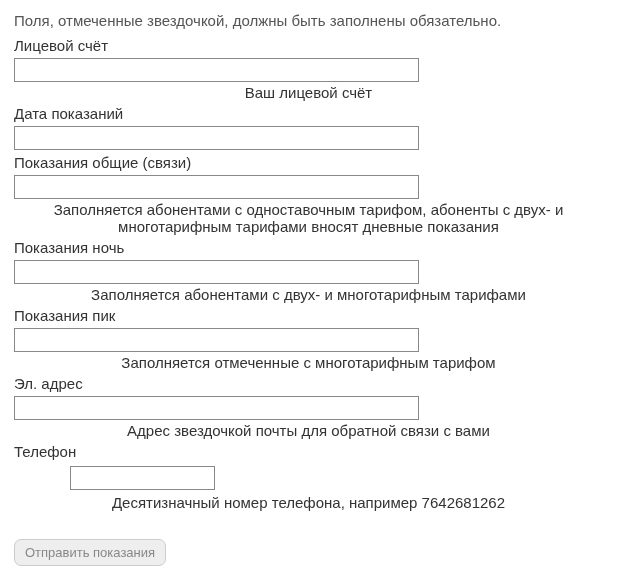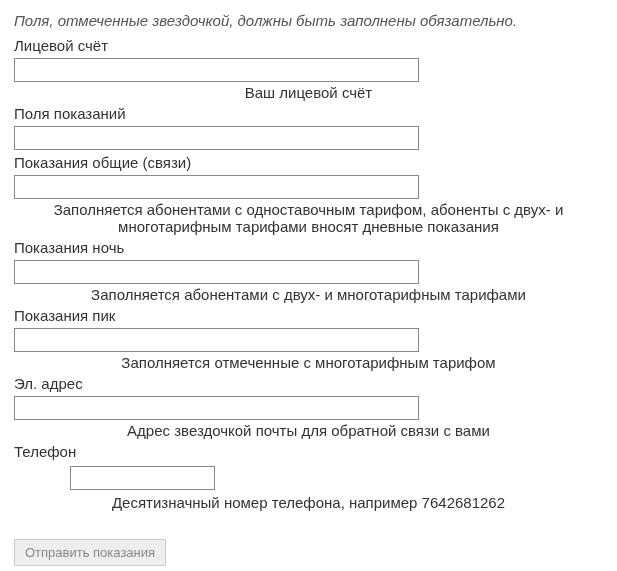--- a/index.html
+++ b/index.html
@@ -5,21 +5,20 @@
     body {
       font-family: Arial, Helvetica, sans-serif;
       font-size: 15px;
       color: #333;
       margin: 0;
       padding: 12px 14px;
       width: 617px;
       box-sizing: border-box;
     }
     .instruction {
-      font-style: italic;
       color: #555;
       margin-bottom: 8px;
     }
     .field-label {
       color: #333;
       margin-top: 4px;
     }
     .field-help {
       color: #333;
       margin-top: 2px;
@@ -42,38 +41,38 @@
       margin-left: 56px;
       margin-top: 6px;
       margin-bottom: 4px;
     }
     .submit-row {
       margin-top: 28px;
     }
     .submit-btn {
       background: #eee;
       border: 1px solid #ccc;
-      border-radius: 1px;
+      border-radius: 7px;
       color: #888;
       padding: 5px 10px;
       font-size: 13px;
       cursor: pointer;
       font-family: inherit;
     }
   </style>
 </head>
 <body>
 
 <div class="instruction">Поля, отмеченные звездочкой, должны быть заполнены обязательно.</div>
 
 <div class="field-label">Лицевой счёт</div>
 <input type="text" class="text-input" style="">
 <div class="field-help">Ваш лицевой счёт</div>
 
-<div class="field-label">Поля показаний</div>
+<div class="field-label">Дата показаний</div>
 <input type="text" class="text-input" style="">
 
 <div class="field-label">Показания общие (связи)</div>
 <input type="text" class="text-input" style="">
 <div class="field-help">Заполняется абонентами с одноставочным тарифом, абоненты с двух- и многотарифным тарифами вносят дневные показания</div>
 
 <div class="field-label">Показания ночь</div>
 <input type="text" class="text-input" style="">
 <div class="field-help">Заполняется абонентами с двух- и многотарифным тарифами</div>
 

